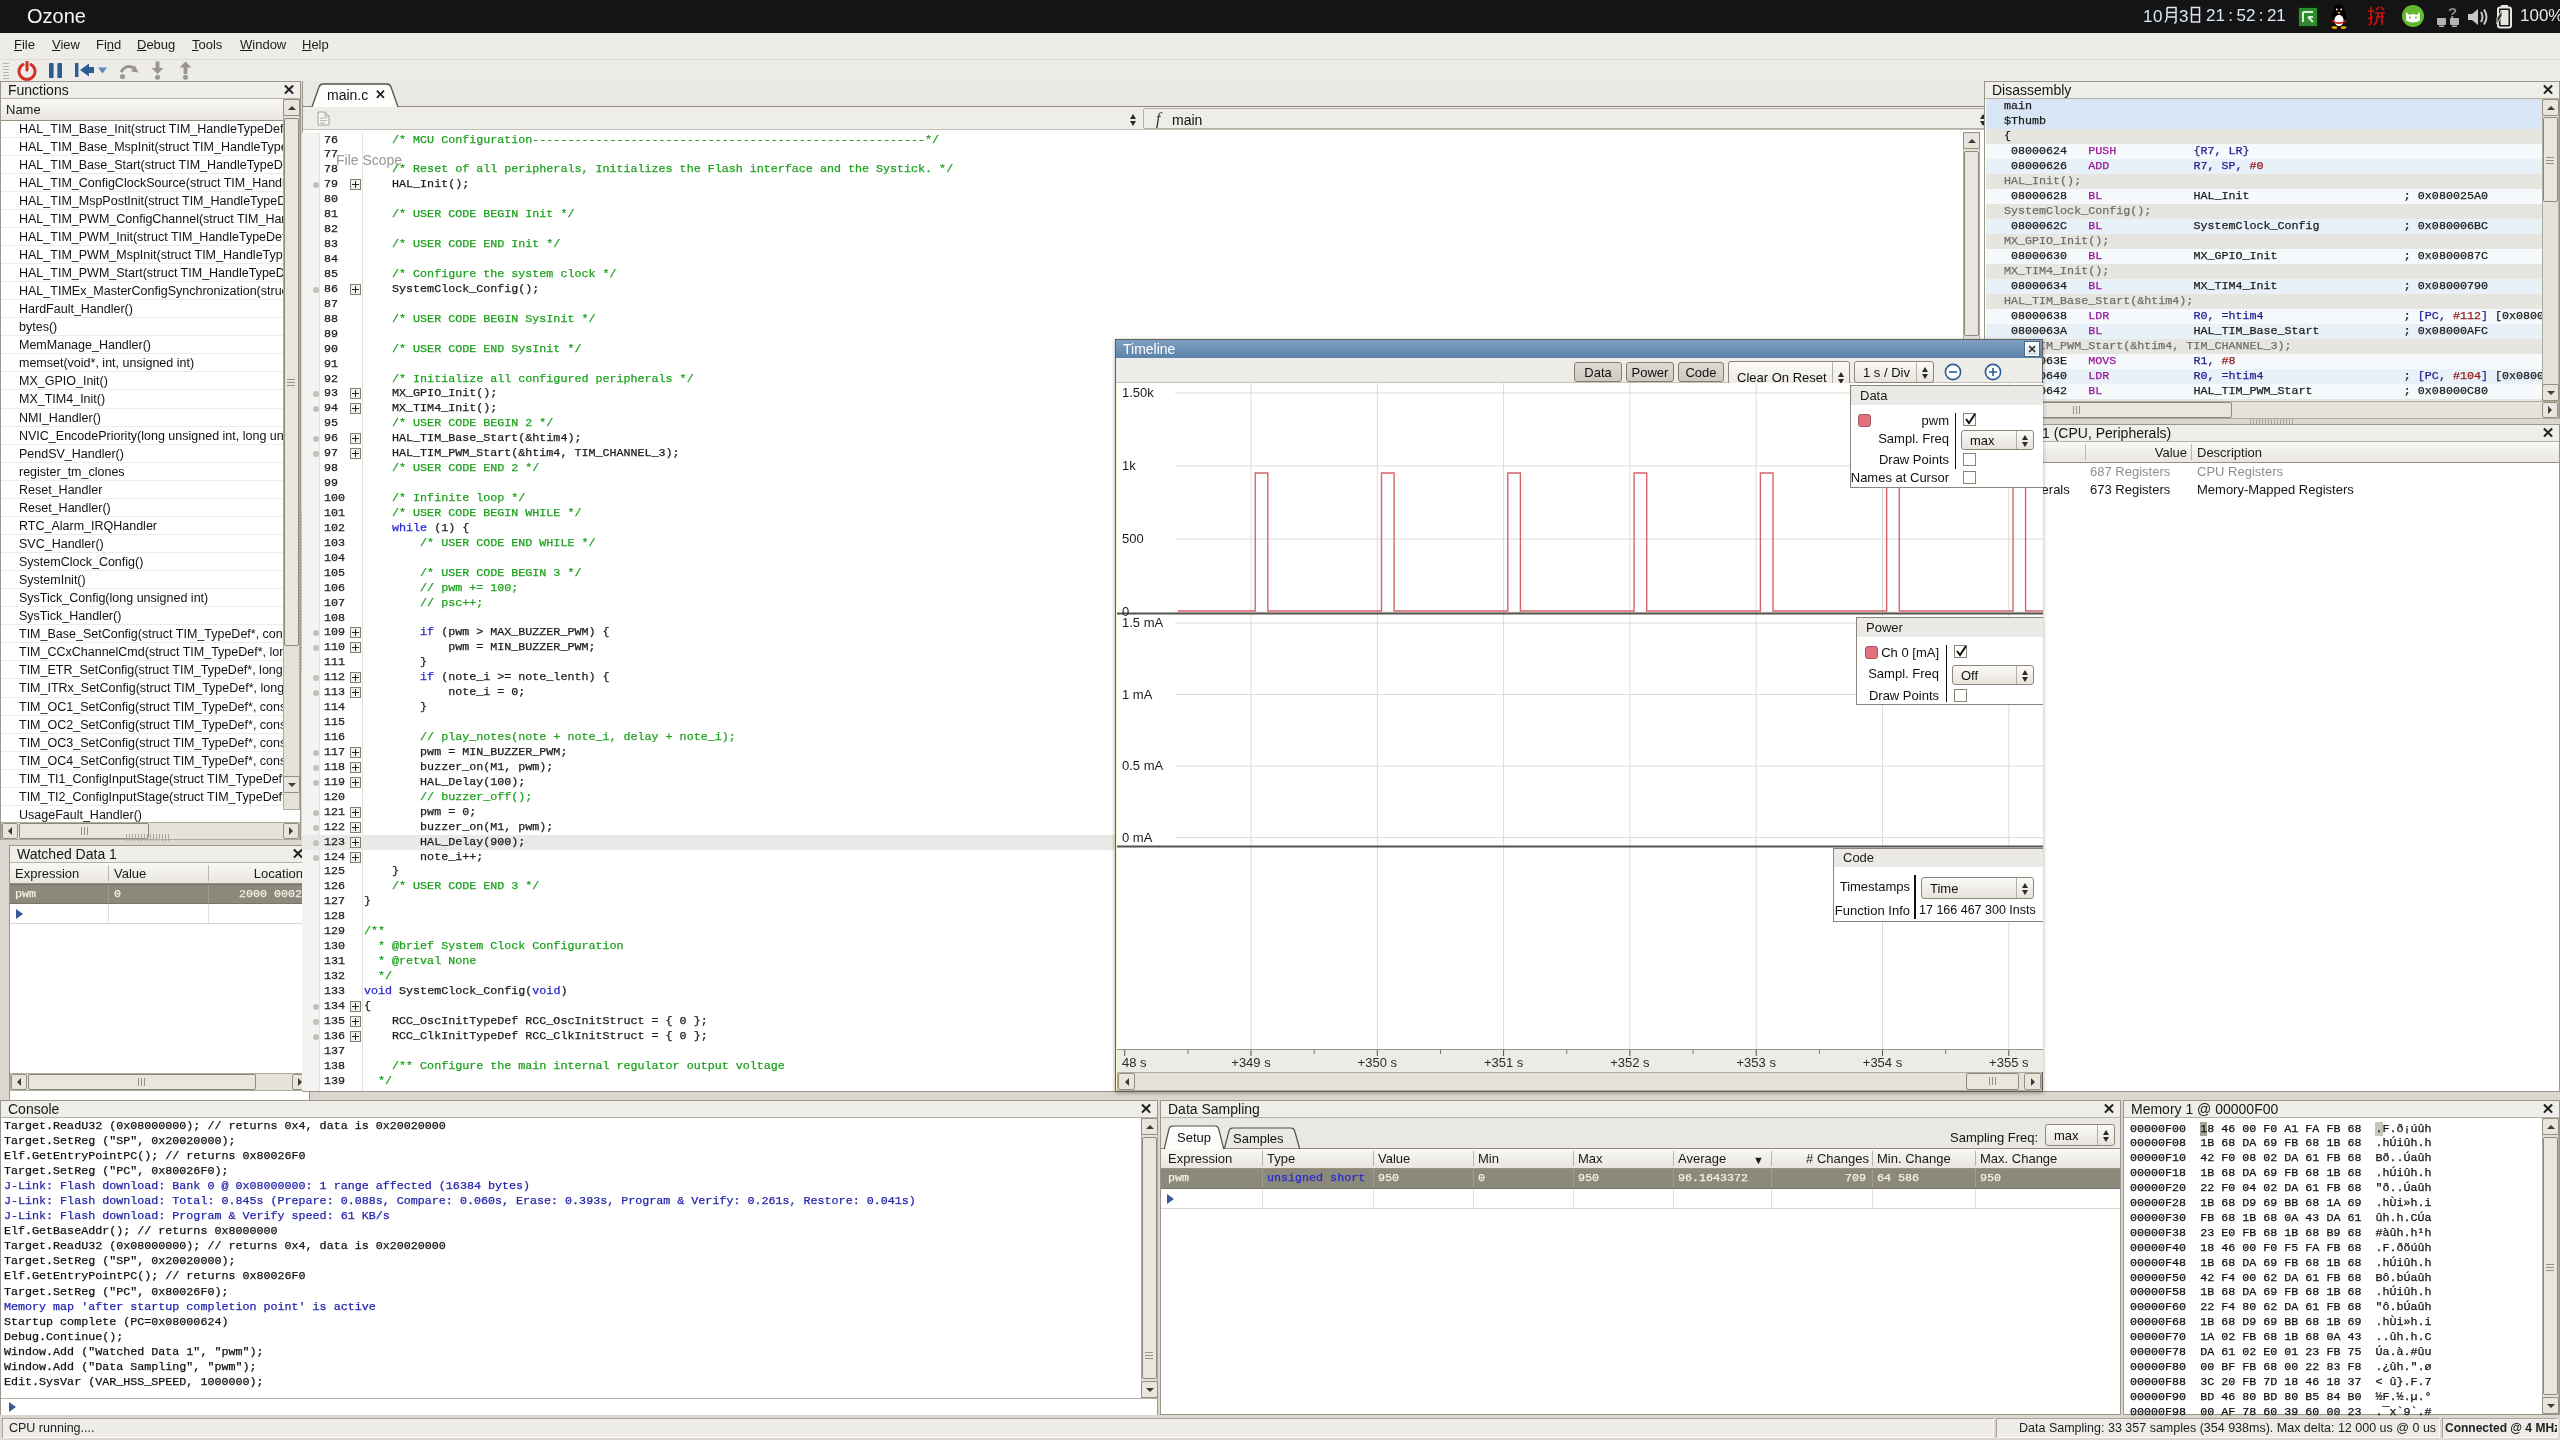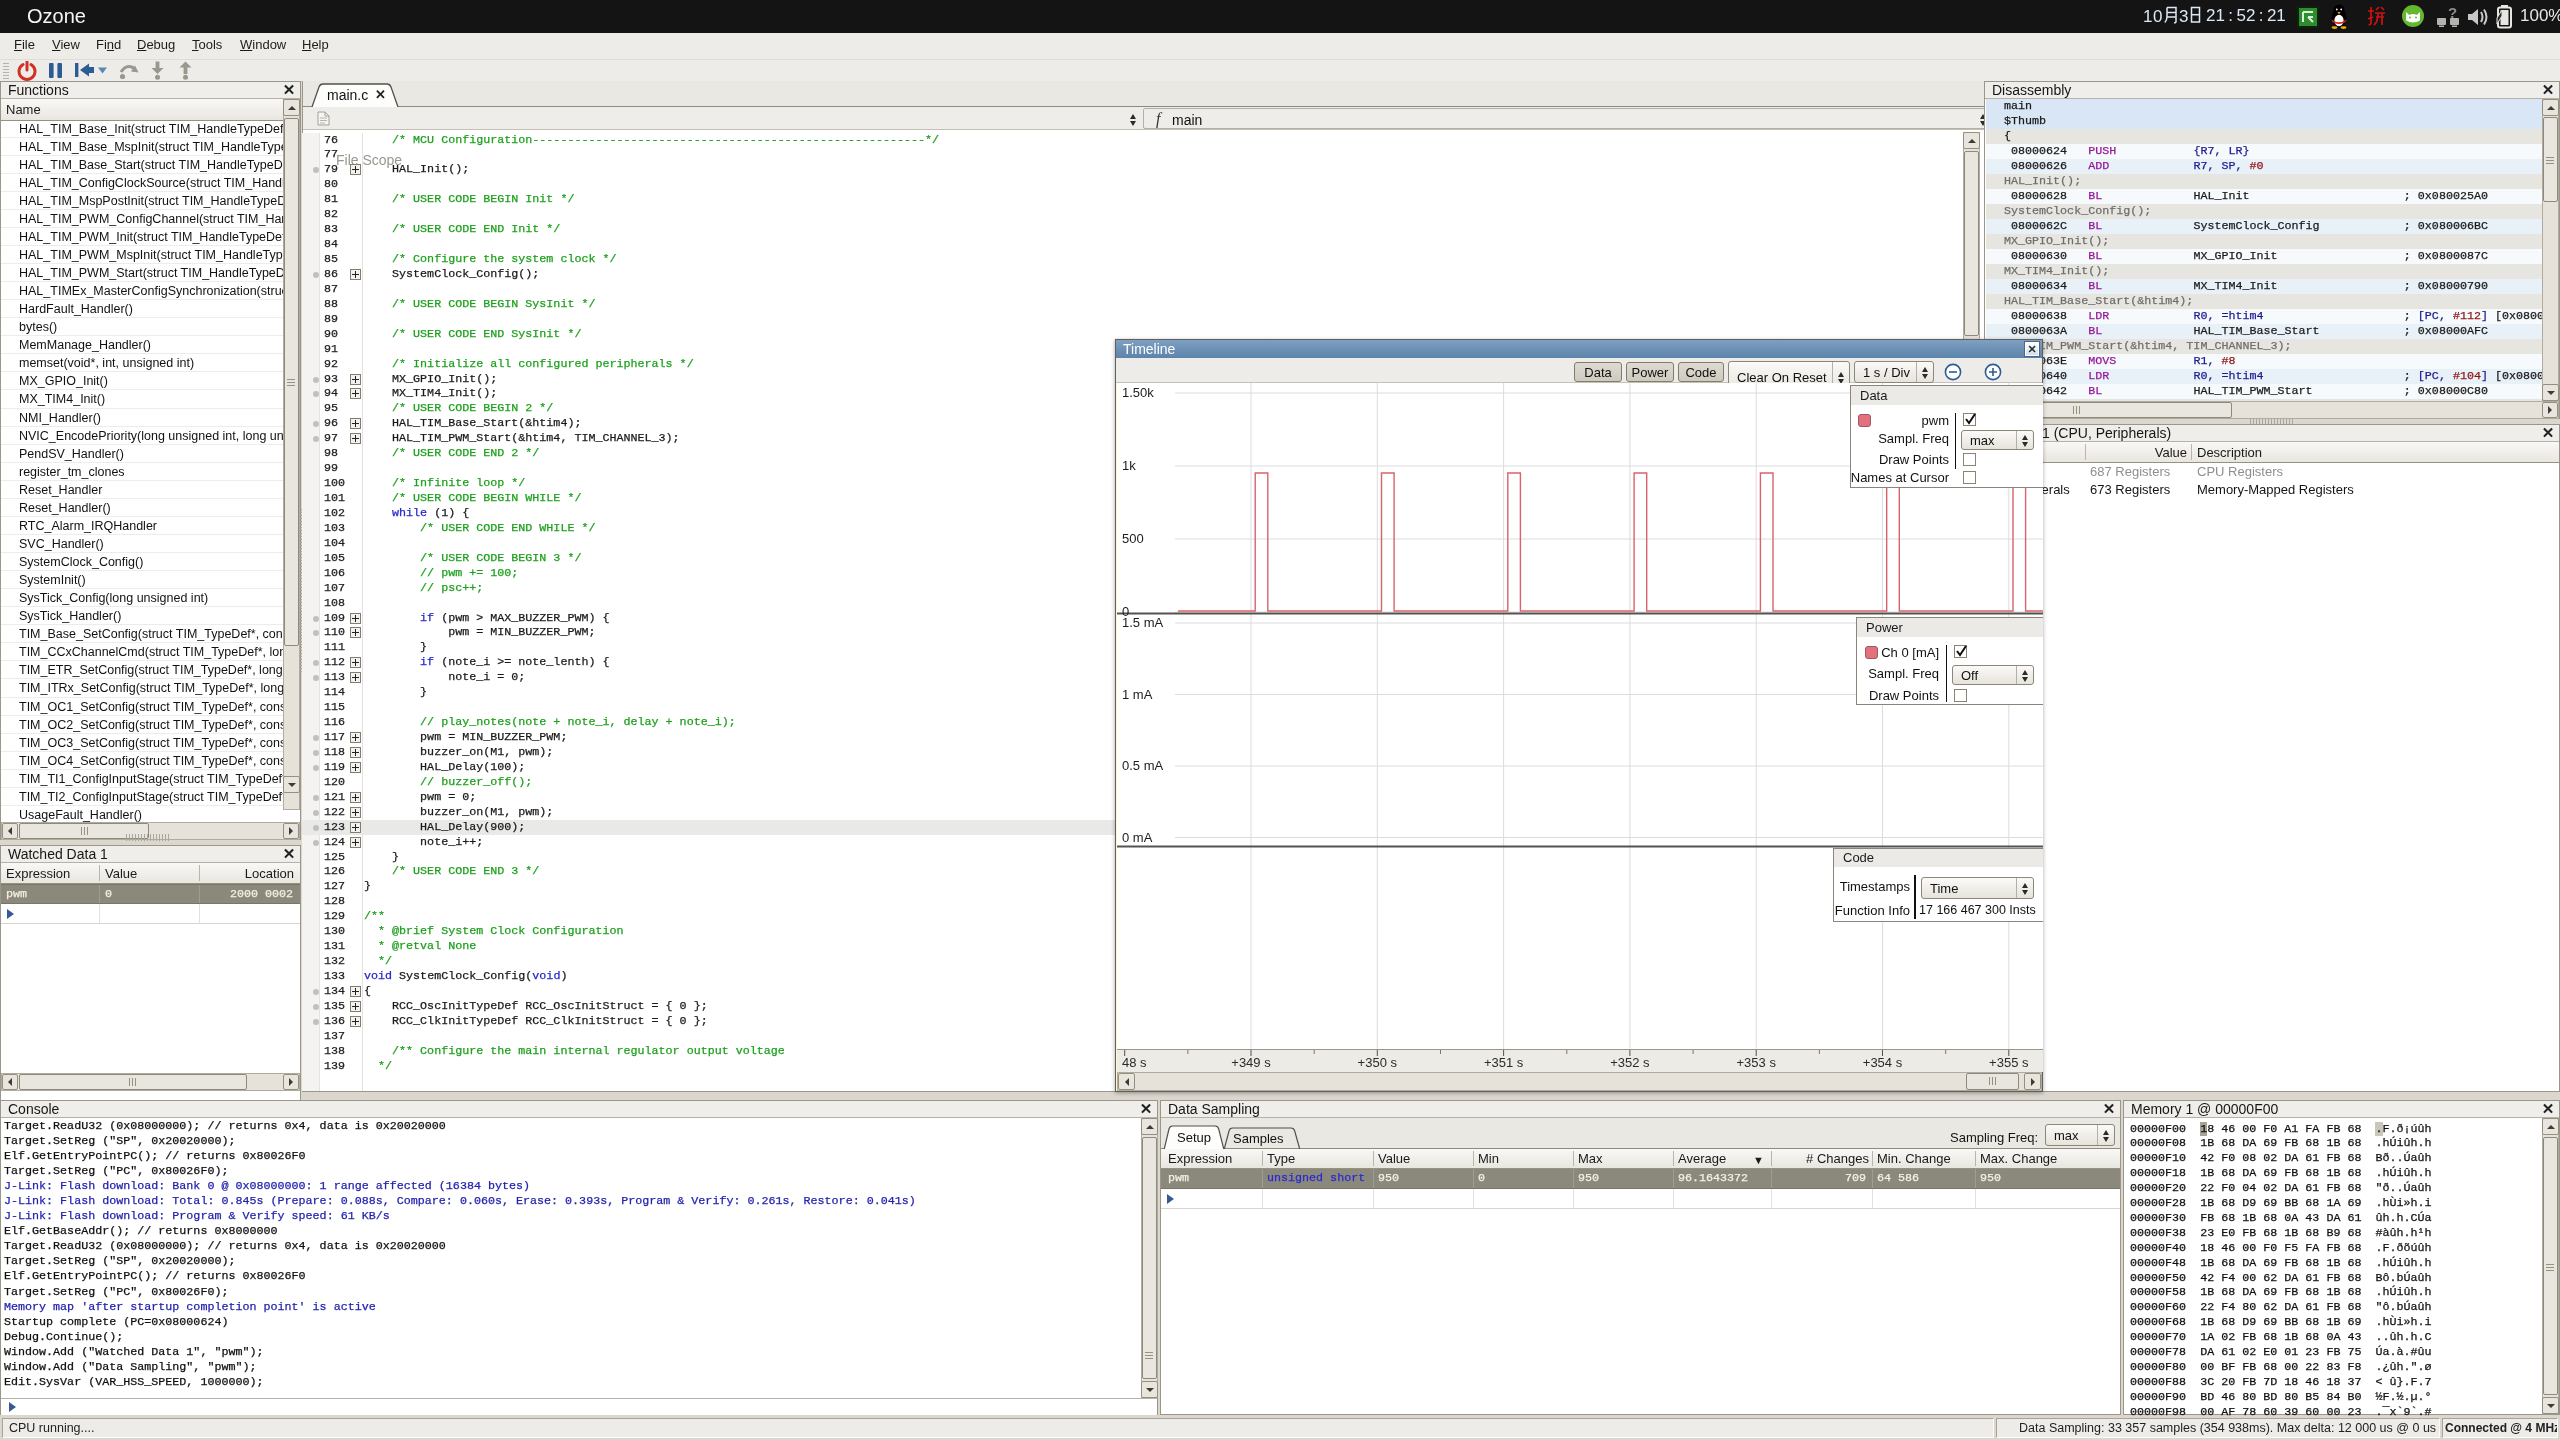--- a/index.html
+++ b/index.html
@@ -219,21 +219,21 @@
     <div class="sthumb" style="left:283px;top:36px;width:15px;height:528px;"></div>
     <div class="gripv" style="left:286px;top:296px;"></div>
     <div class="strack" style="left:0;top:740px;width:299px;height:18px;"></div>
     <div class="sbtn sb-l" style="left:1px;top:741px;width:16px;height:16px;"></div>
     <div class="sbtn sb-r" style="left:282px;top:741px;width:16px;height:16px;"></div>
     <div class="sthumb" style="left:18px;top:741px;width:130px;height:16px;"></div>
     <div class="griph" style="left:80px;top:745px;"></div>
   </div>
 <div class="abs" style="left:300px;top:508px;width:8px;height:164px;background:repeating-linear-gradient(0deg,#a8a49b 0 1px,transparent 1px 3px);"></div>
 <div class="abs" style="left:126px;top:834px;width:44px;height:7px;background:repeating-linear-gradient(90deg,#aaa69c 0 1px,transparent 1px 3px);"></div>
-<div class="panel" style="left:0;top:845px;width:301px;height:275px;">
+<div class="panel" style="left:9px;top:845px;width:301px;height:275px;">
     <div class="ptitle">Watched Data 1<span class="pclose">✕</span></div>
     <div class="hdr" style="left:0;top:17px;width:299px;height:21px;line-height:21px;">
       <span style="position:absolute;left:5px;">Expression</span>
       <span style="position:absolute;left:104px;">Value</span>
       <span style="position:absolute;right:6px;">Location</span>
       <div class="cd" style="left:98px"></div>
       <div class="cd" style="left:198px"></div>
     </div>
     <div class="abs mono" style="left:0;top:38px;width:299px;height:20px;background:#8b897c;border-top:1px solid #787668;border-bottom:1px solid #787668;color:#f4f1e4;font-size:11.7px;line-height:19px;">
       <span style="position:absolute;left:5px;">pwm</span>
@@ -272,20 +272,21 @@
       <span style="position:absolute;left:12px;top:1px;font-family:'Liberation Serif',serif;font-style:italic;font-size:16px;color:#333;">f</span>
       <span style="position:absolute;left:28px;top:3px;font-size:14px;color:#111;">main</span>
       <div class="spin" style="position:absolute;right:0;top:0;width:18px;height:19px;"></div>
     </div>
   </div>
 <div class="abs" style="left:302px;top:132.5px;width:1661px;height:958px;overflow:hidden;">
     <div class="abs" style="left:0;top:0;bottom:0;width:18px;background:#f4f3f1;border-right:1px solid #e5e3df;"></div>
     <div class="abs" style="left:60px;top:0;bottom:0;width:1px;background:#e4e2dd;"></div>
     <div class="cl" style=""><span class="num">76</span><span class="code"><span class="gr">    /* MCU Configuration--------------------------------------------------------*/</span></span></div>
     <div class="cl" style=""><span class="num">77</span><span class="code"></span></div>
+    <div class="cl" style=""><span class="num">78</span><span class="code"><span class="gr">    /* Reset of all peripherals, Initializes the Flash interface and the Systick. */</span></span></div>
     <div class="cl" style=""><span class="num">79</span><span class="dot"></span><span class="fold"></span><span class="code">    HAL_Init();</span></div>
     <div class="cl" style=""><span class="num">80</span><span class="code"></span></div>
     <div class="cl" style=""><span class="num">81</span><span class="code"><span class="gr">    /* USER CODE BEGIN Init */</span></span></div>
     <div class="cl" style=""><span class="num">82</span><span class="code"></span></div>
     <div class="cl" style=""><span class="num">83</span><span class="code"><span class="gr">    /* USER CODE END Init */</span></span></div>
     <div class="cl" style=""><span class="num">84</span><span class="code"></span></div>
     <div class="cl" style=""><span class="num">85</span><span class="code"><span class="gr">    /* Configure the system clock */</span></span></div>
     <div class="cl" style=""><span class="num">86</span><span class="dot"></span><span class="fold"></span><span class="code">    SystemClock_Config();</span></div>
     <div class="cl" style=""><span class="num">87</span><span class="code"></span></div>
     <div class="cl" style=""><span class="num">88</span><span class="code"><span class="gr">    /* USER CODE BEGIN SysInit */</span></span></div>

